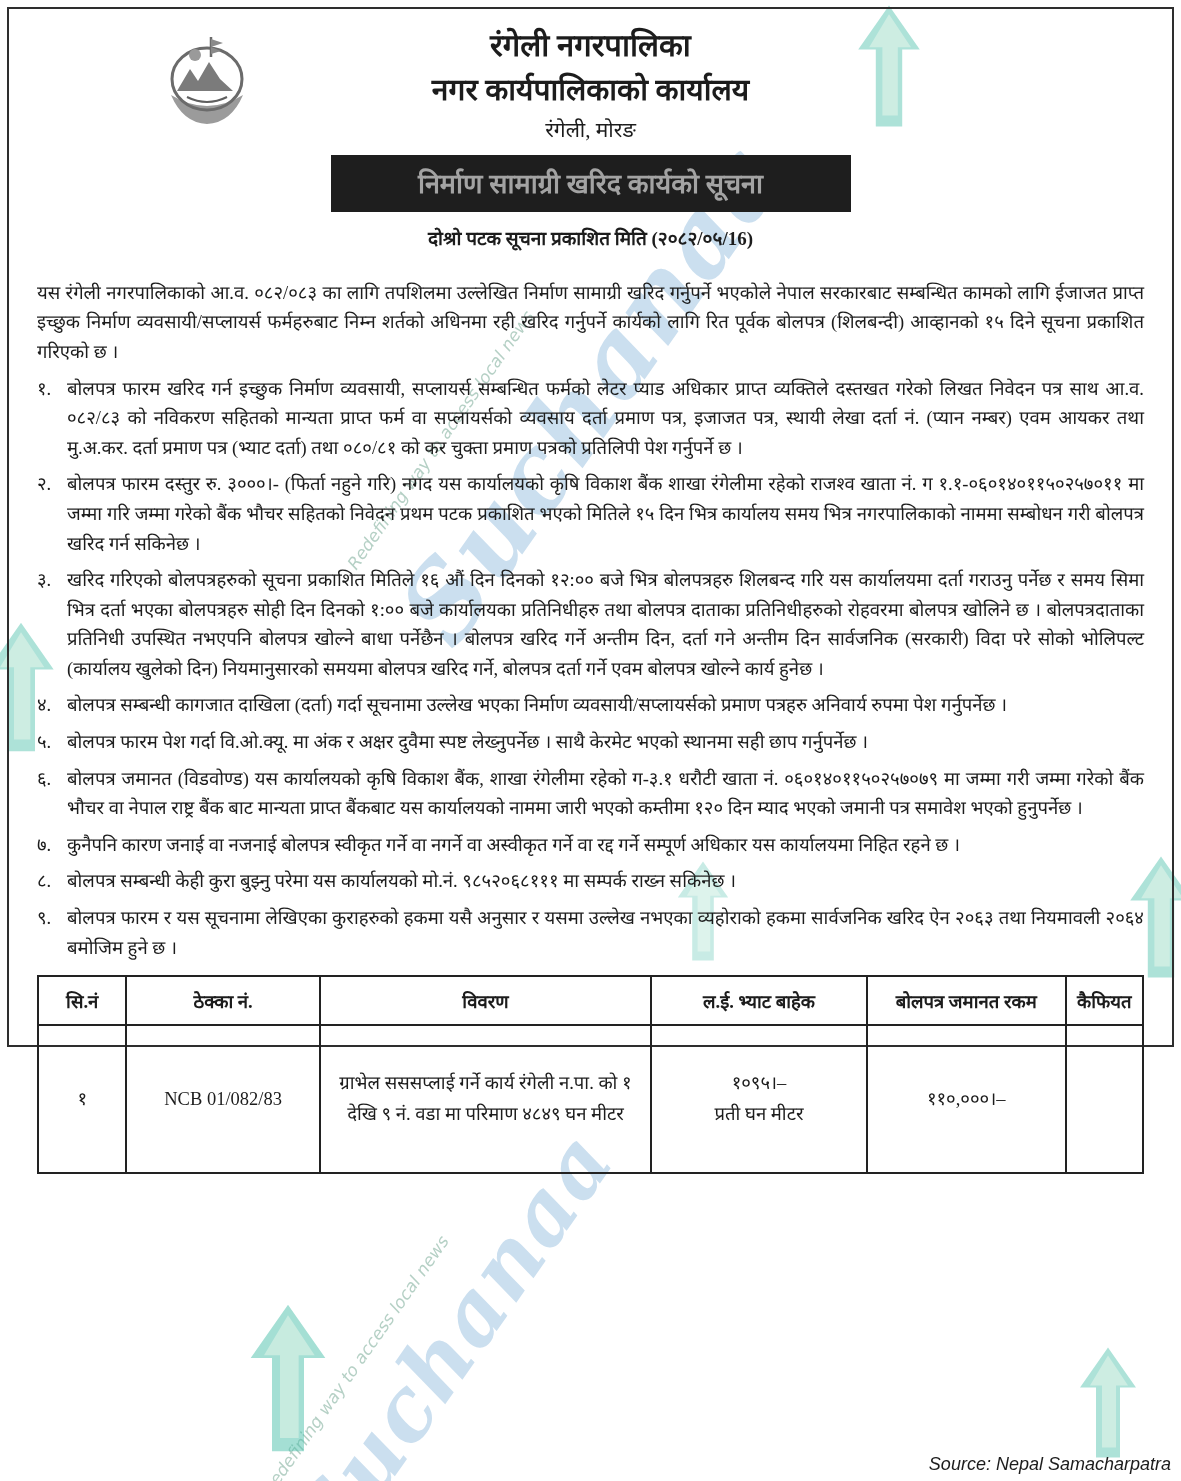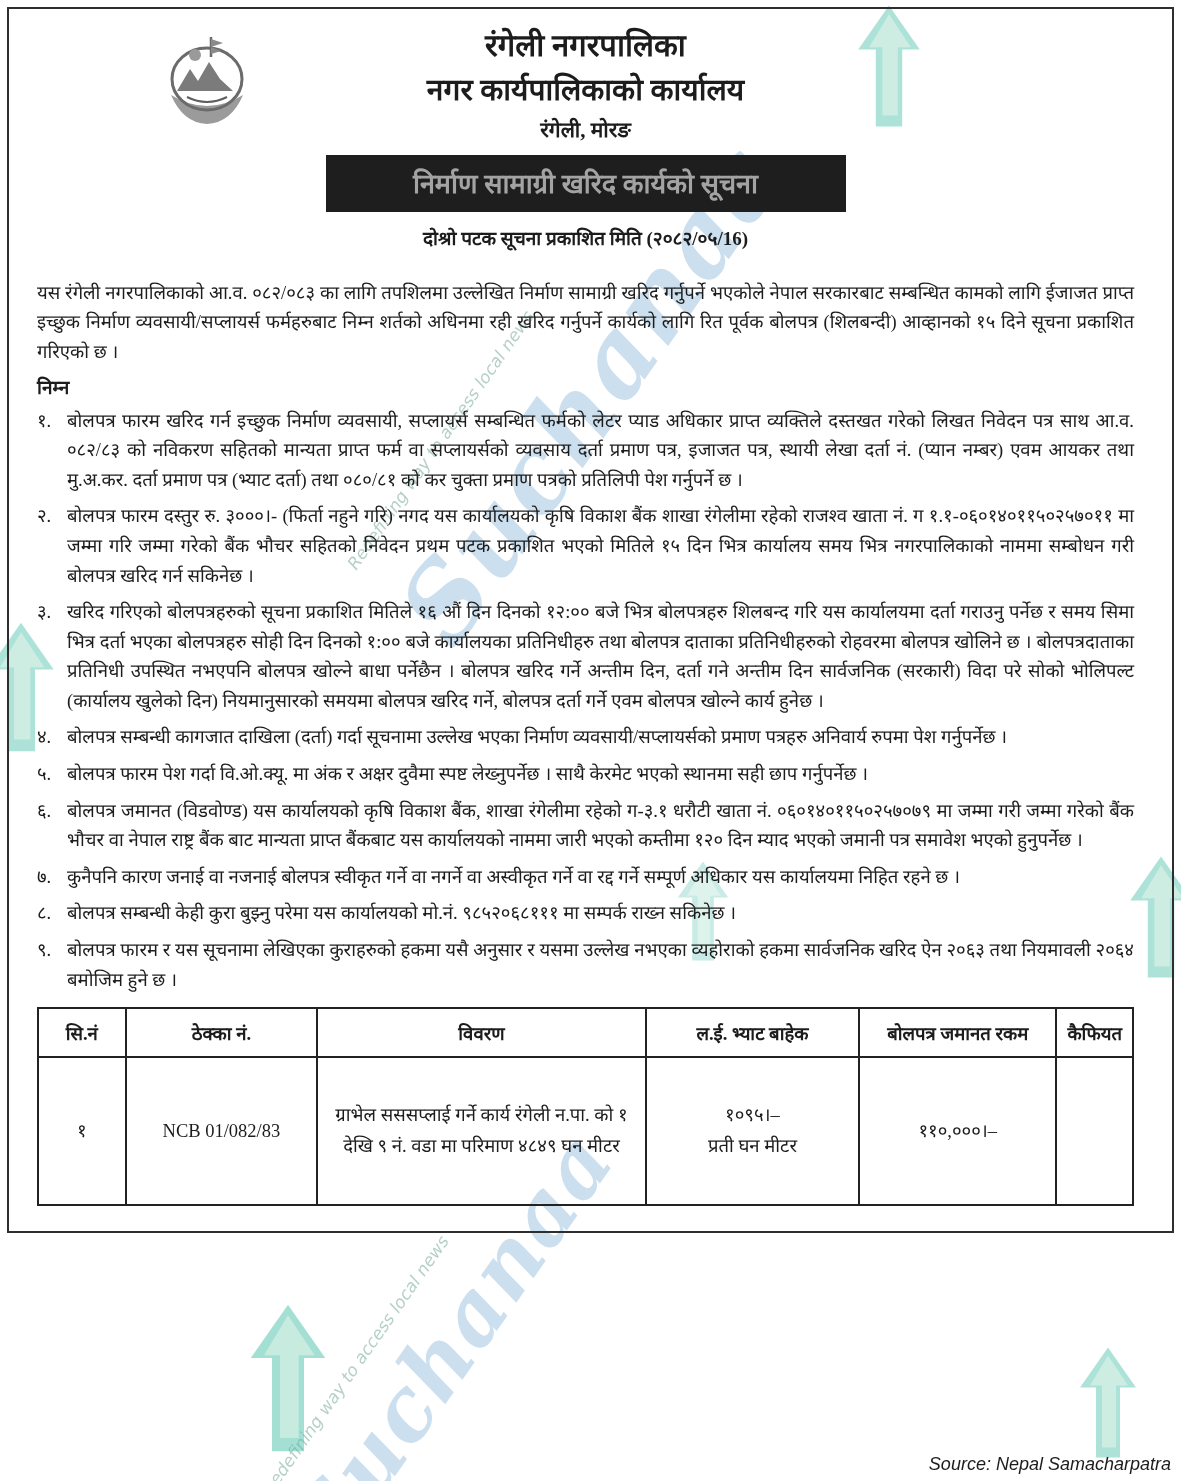--- a/index.html
+++ b/index.html
@@ -46,33 +46,33 @@
   .ar-2 { left: -14px; top: 612px;  width: 70px; height: 150px; }
   .ar-3 { left: 1128px; top: 842px; width: 66px; height: 150px; }
   .ar-4 { left: 248px; top: 1288px; width: 80px; height: 180px; opacity: .5; }
   .ar-5 { left: 1078px; top: 1345px; width: 60px; height: 115px; }
   .ar-6 { left: 676px; top: 856px;  width: 54px; height: 110px; opacity: .3; }
 
   
   .doc {
     position: absolute;
     left: 7px; top: 7px; right: 7px;
-    height: 1226px;
+    height: 1040px;
     border: 2px solid #2e2e2e;
-    padding: 18px 38px 0 28px;
+    padding: 18px 28px 0 28px;
     z-index: 1;
     background: transparent;
   }
 
   
   .doc-header { position: relative; text-align: center; }
   .emblem { position: absolute; left: 128px; top: 6px; width: 84px; height: 94px; }
   .h-municipality { font-size: 31px; font-weight: bold; line-height: 1.25; }
   .h-office       { font-size: 30px; font-weight: bold; line-height: 1.3; margin-top: 4px; }
-  .h-location     { font-size: 21px; font-weight: bold; margin-top: 6px; }
+  .h-location     { font-size: 21px; font-weight: normal; margin-top: 6px; }
   .h-province     { font-size: 20px; font-weight: bold; margin-top: 5px; }
 
   
   .banner-wrap { text-align: center; margin-top: 12px; }
   .banner {
     display: inline-block;
     background: #1e1e1e;
     color: #a3a3a3;
     font-size: 27px;
     font-weight: bold;
@@ -209,21 +209,20 @@
     </header>
 
     <div class="banner-wrap">
       <div class="banner">निर्माण सामाग्री खरिद कार्यको सूचना</div>
     </div>
 
     <div class="date-line">दोश्रो पटक सूचना प्रकाशित मिति (२०८२/०५/16)</div>
 
     <p class="intro">यस रंगेली नगरपालिकाको आ.व. ०८२/०८३ का लागि तपशिलमा उल्लेखित निर्माण सामाग्री खरिद गर्नुपर्ने भएकोले नेपाल सरकारबाट सम्बन्धित कामको लागि ईजाजत प्राप्त इच्छुक निर्माण व्यवसायी/सप्लायर्स फर्महरुबाट निम्न शर्तको अधिनमा रही खरिद गर्नुपर्ने कार्यको लागि रित पूर्वक बोलपत्र (शिलबन्दी) आव्हानको १५ दिने सूचना प्रकाशित गरिएको छ ।</p>
 
-    <div class="list-label">निम्न</div>
 
     <ol class="items">
       <li>
           <span class="num">१.</span>
           <span class="txt">बोलपत्र फारम खरिद गर्न इच्छुक निर्माण व्यवसायी, सप्लायर्स सम्बन्धित फर्मको लेटर प्याड अधिकार प्राप्त व्यक्तिले दस्तखत गरेको लिखत निवेदन पत्र साथ आ.व. ०८२/८३ को नविकरण सहितको मान्यता प्राप्त फर्म वा सप्लायर्सको व्यवसाय दर्ता प्रमाण पत्र, इजाजत पत्र, स्थायी लेखा दर्ता नं. (प्यान नम्बर) एवम आयकर तथा मु.अ.कर. दर्ता प्रमाण पत्र (भ्याट दर्ता) तथा ०८०/८१ को कर चुक्ता प्रमाण पत्रको प्रतिलिपी पेश गर्नुपर्ने छ ।</span>
         </li>
       <li>
           <span class="num">२.</span>
           <span class="txt">बोलपत्र फारम दस्तुर रु. ३०००।- (फिर्ता नहुने गरि) नगद यस कार्यालयको कृषि विकाश बैंक शाखा रंगेलीमा रहेको राजश्व खाता नं. ग १.१-०६०१४०११५०२५७०११ मा जम्मा गरि जम्मा गरेको बैंक भौचर सहितको निवेदन प्रथम पटक प्रकाशित भएको मितिले १५ दिन भित्र कार्यालय समय भित्र नगरपालिकाको नाममा सम्बोधन गरी बोलपत्र खरिद गर्न सकिनेछ ।</span>
         </li>

